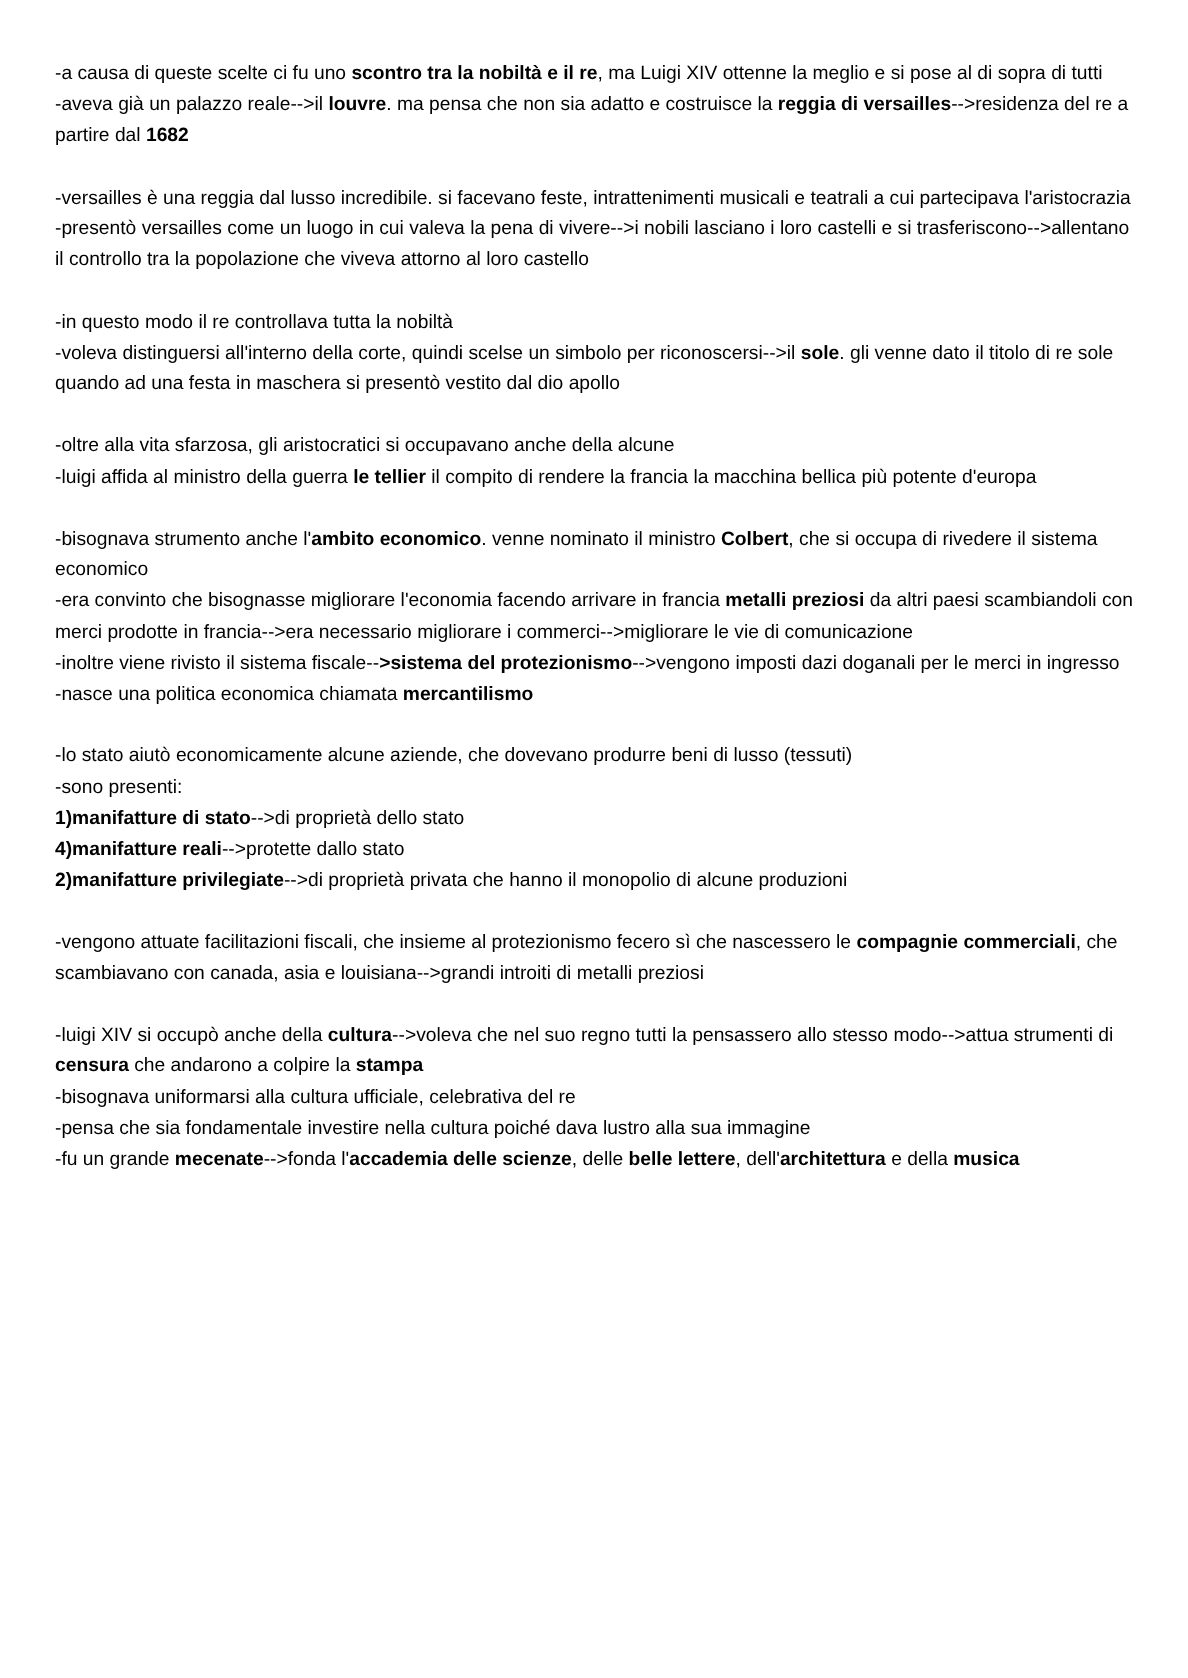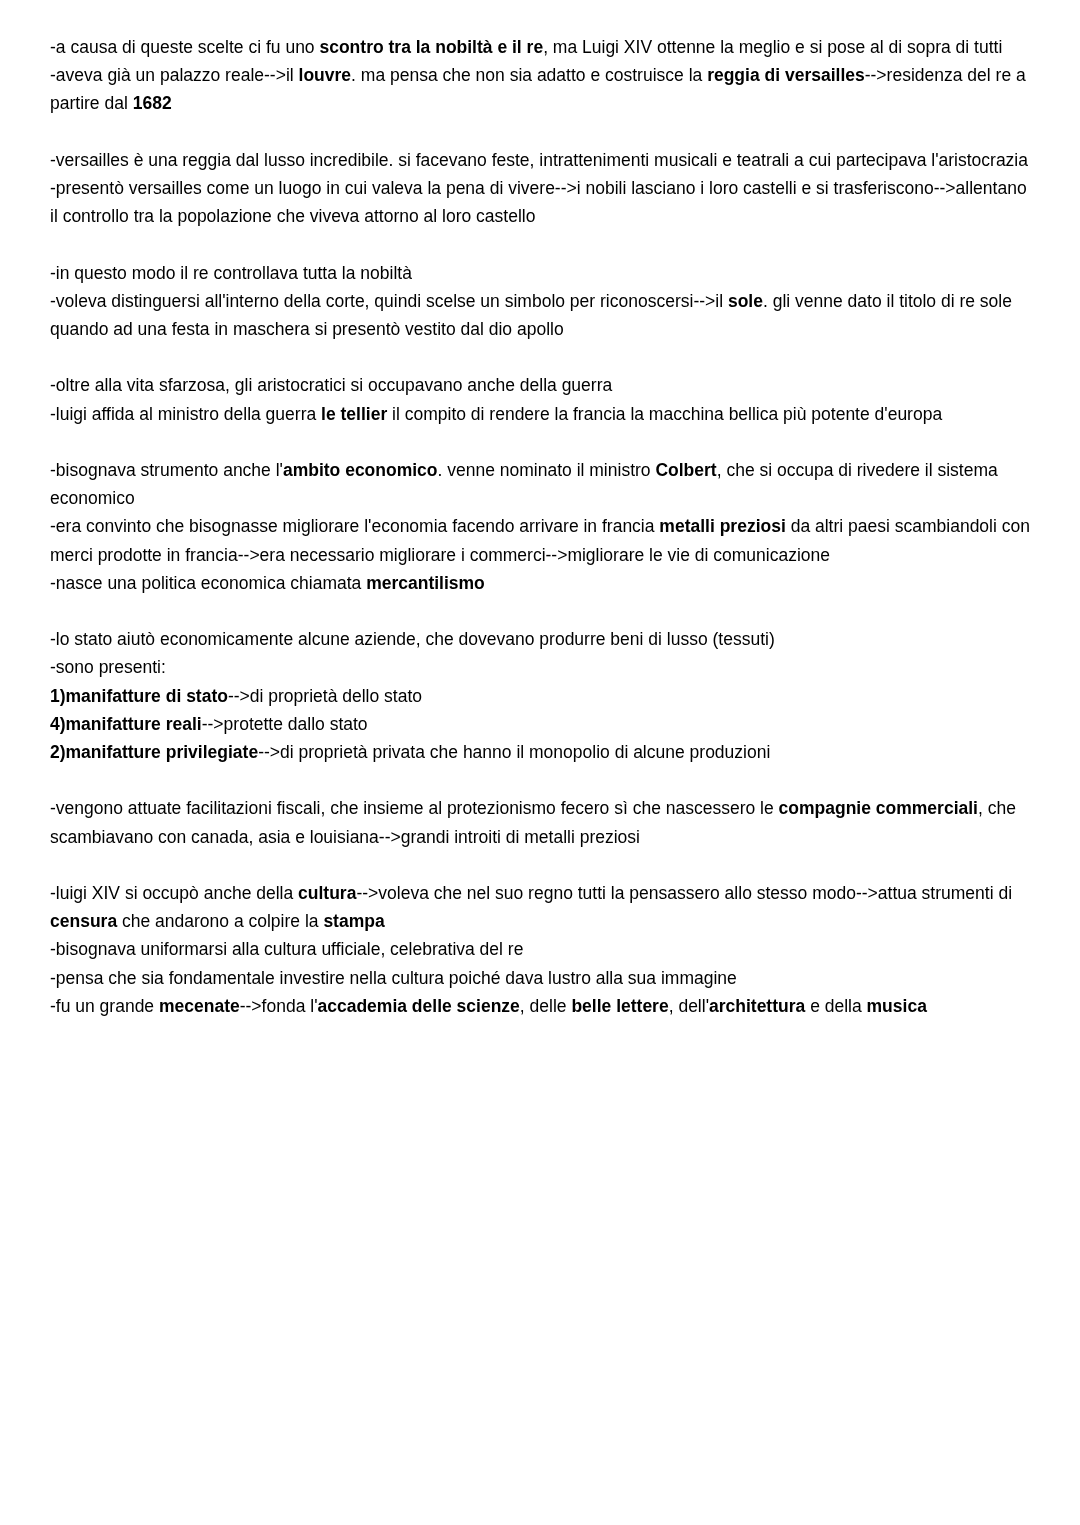--- a/index.html
+++ b/index.html
@@ -9,21 +9,21 @@
   }
   body {
     width: 1080px;
     height: 1525px;
     overflow: hidden;
   }
   .page {
     box-sizing: border-box;
     width: 1080px;
     height: 1302px;
-    padding: 33px 45px 0 50px;
+    padding: 52px 45px 0 50px;
     font-family: "Liberation Sans", sans-serif;
     font-size: 17.5px;
     line-height: 28.2px;
     color: #000000;
     background: #ffffff;
     border-radius: 11px;
   }
   .para {
     margin: 0 0 28.2px 0;
   }
@@ -44,26 +44,27 @@
       </p>
       <p class="para">
         <span class="line"><span class="seg">-versailles è una reggia dal lusso incredibile. si facevano feste, intrattenimenti musicali e teatrali a cui partecipava l'aristocrazia</span></span>
         <span class="line"><span class="seg">-presentò versailles come un luogo in cui valeva la pena di vivere--&gt;i nobili lasciano i loro castelli e si trasferiscono--&gt;allentano il controllo tra la popolazione che viveva attorno al loro castello</span></span>
       </p>
       <p class="para">
         <span class="line"><span class="seg">-in questo modo il re controllava tutta la nobiltà</span></span>
         <span class="line"><span class="seg">-voleva distinguersi all'interno della corte, quindi scelse un simbolo per riconoscersi--&gt;il </span><span class="seg b">sole</span><span class="seg">. gli venne dato il titolo di re sole quando ad una festa in maschera si presentò vestito dal dio apollo</span></span>
       </p>
       <p class="para">
-        <span class="line"><span class="seg">-oltre alla vita sfarzosa, gli aristocratici si occupavano anche della guerra</span></span>
+        <span class="line"><span class="seg">-oltre alla vita sfarzosa, gli aristocratici si occupavano anche della alcune</span></span>
         <span class="line"><span class="seg">-luigi affida al ministro della guerra </span><span class="seg b">le tellier</span><span class="seg"> il compito di rendere la francia la macchina bellica più potente d'europa</span></span>
       </p>
       <p class="para">
         <span class="line"><span class="seg">-bisognava strumento anche l'</span><span class="seg b">ambito economico</span><span class="seg">. venne nominato il ministro </span><span class="seg b">Colbert</span><span class="seg">, che si occupa di rivedere il sistema economico</span></span>
         <span class="line"><span class="seg">-era convinto che bisognasse migliorare l'economia facendo arrivare in francia </span><span class="seg b">metalli preziosi</span><span class="seg"> da altri paesi scambiandoli con merci prodotte in francia--&gt;era necessario migliorare i commerci--&gt;migliorare le vie di comunicazione</span></span>
+        <span class="line"><span class="seg">-inoltre viene rivisto il sistema fiscale--</span><span class="seg b">&gt;sistema del protezionismo</span><span class="seg">--&gt;vengono imposti dazi doganali per le merci in ingresso</span></span>
         <span class="line"><span class="seg">-nasce una politica economica chiamata </span><span class="seg b">mercantilismo</span></span>
       </p>
       <p class="para">
         <span class="line"><span class="seg">-lo stato aiutò economicamente alcune aziende, che dovevano produrre beni di lusso (tessuti)</span></span>
         <span class="line"><span class="seg">-sono presenti:</span></span>
         <span class="line"><span class="seg b">1)manifatture di stato</span><span class="seg">--&gt;di proprietà dello stato</span></span>
         <span class="line"><span class="seg b">4)manifatture reali</span><span class="seg">--&gt;protette dallo stato</span></span>
         <span class="line"><span class="seg b">2)manifatture privilegiate</span><span class="seg">--&gt;di proprietà privata che hanno il monopolio di alcune produzioni</span></span>
       </p>
       <p class="para">

